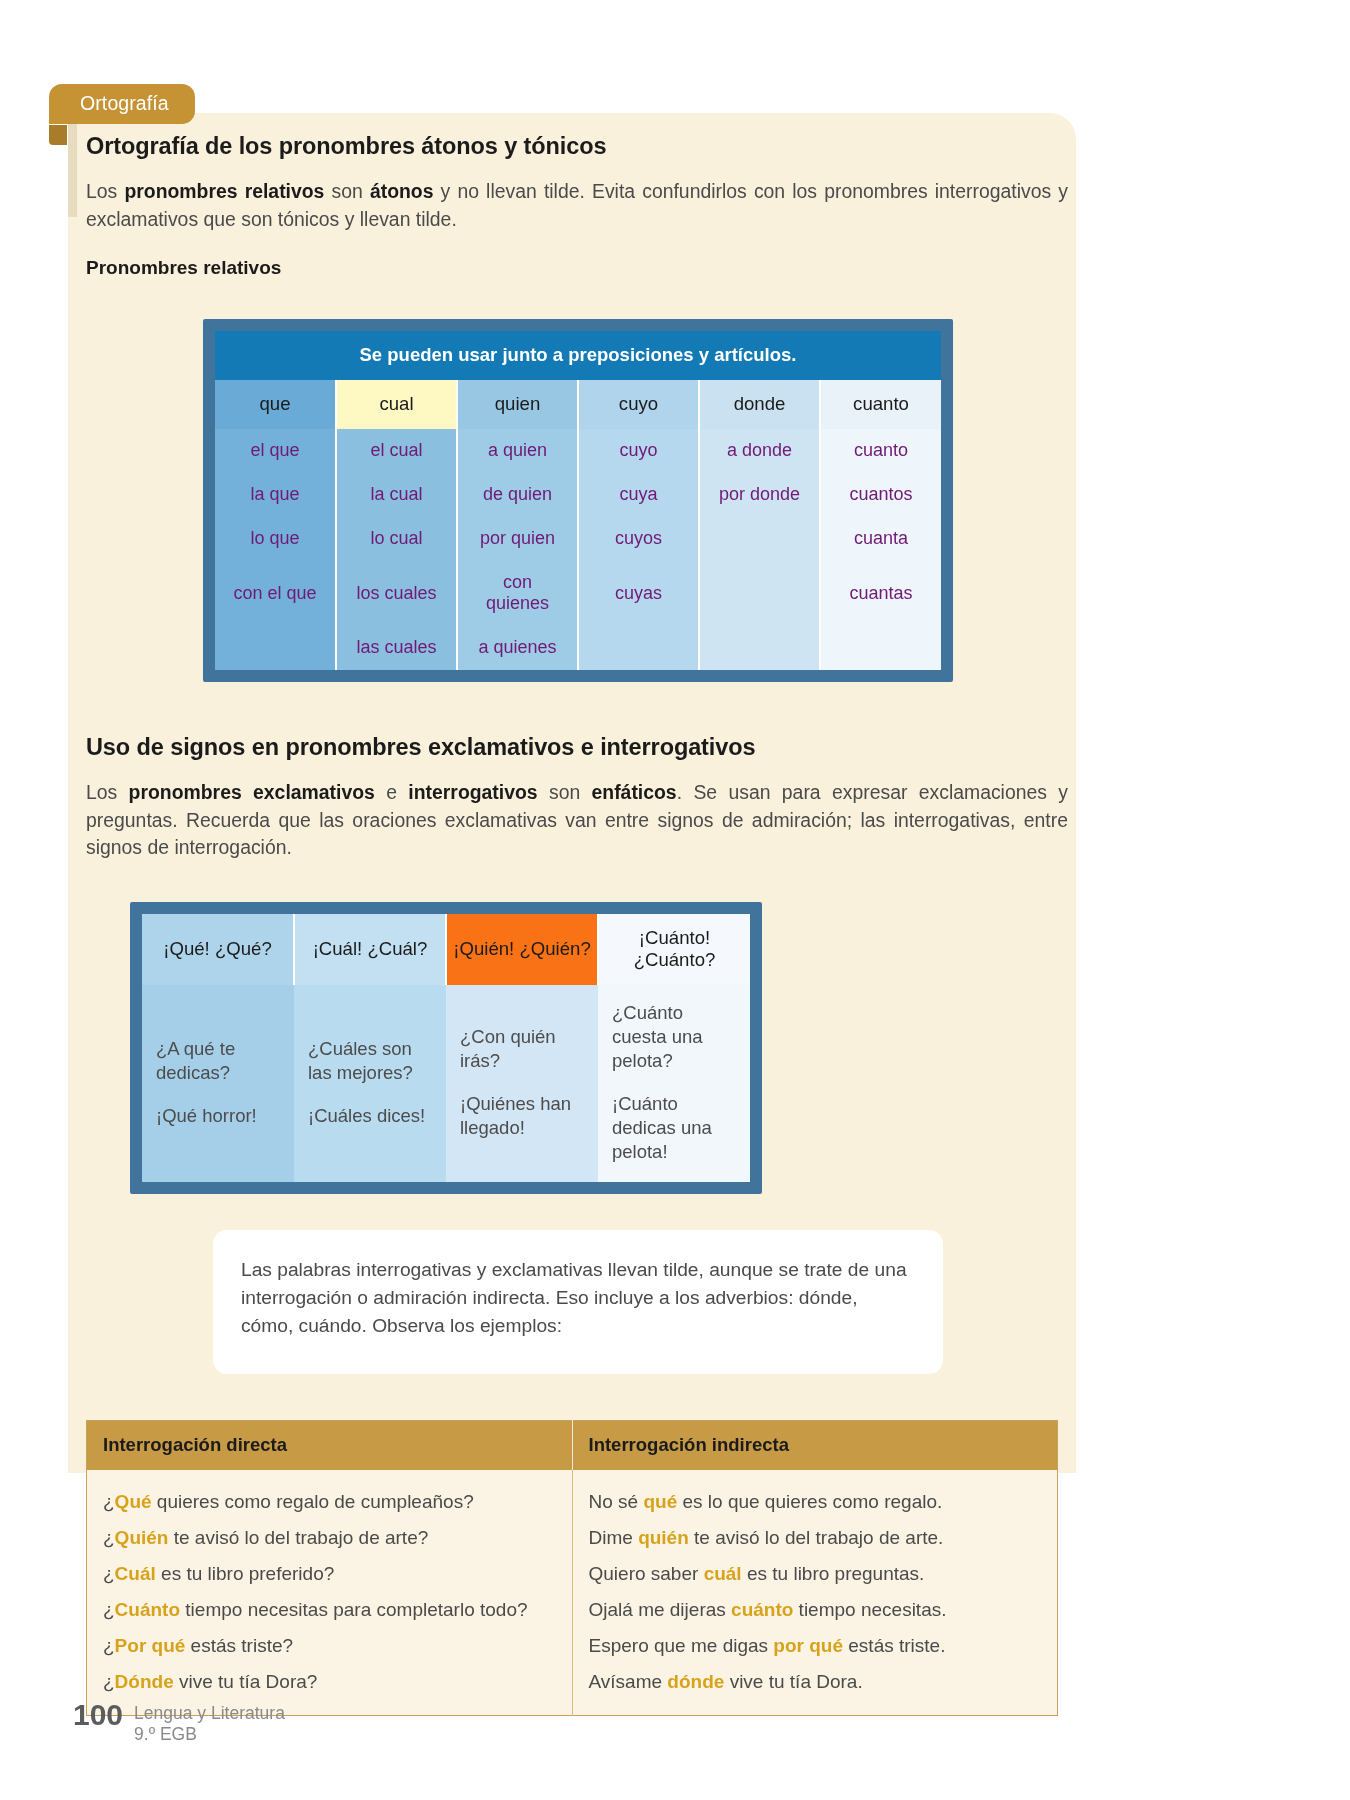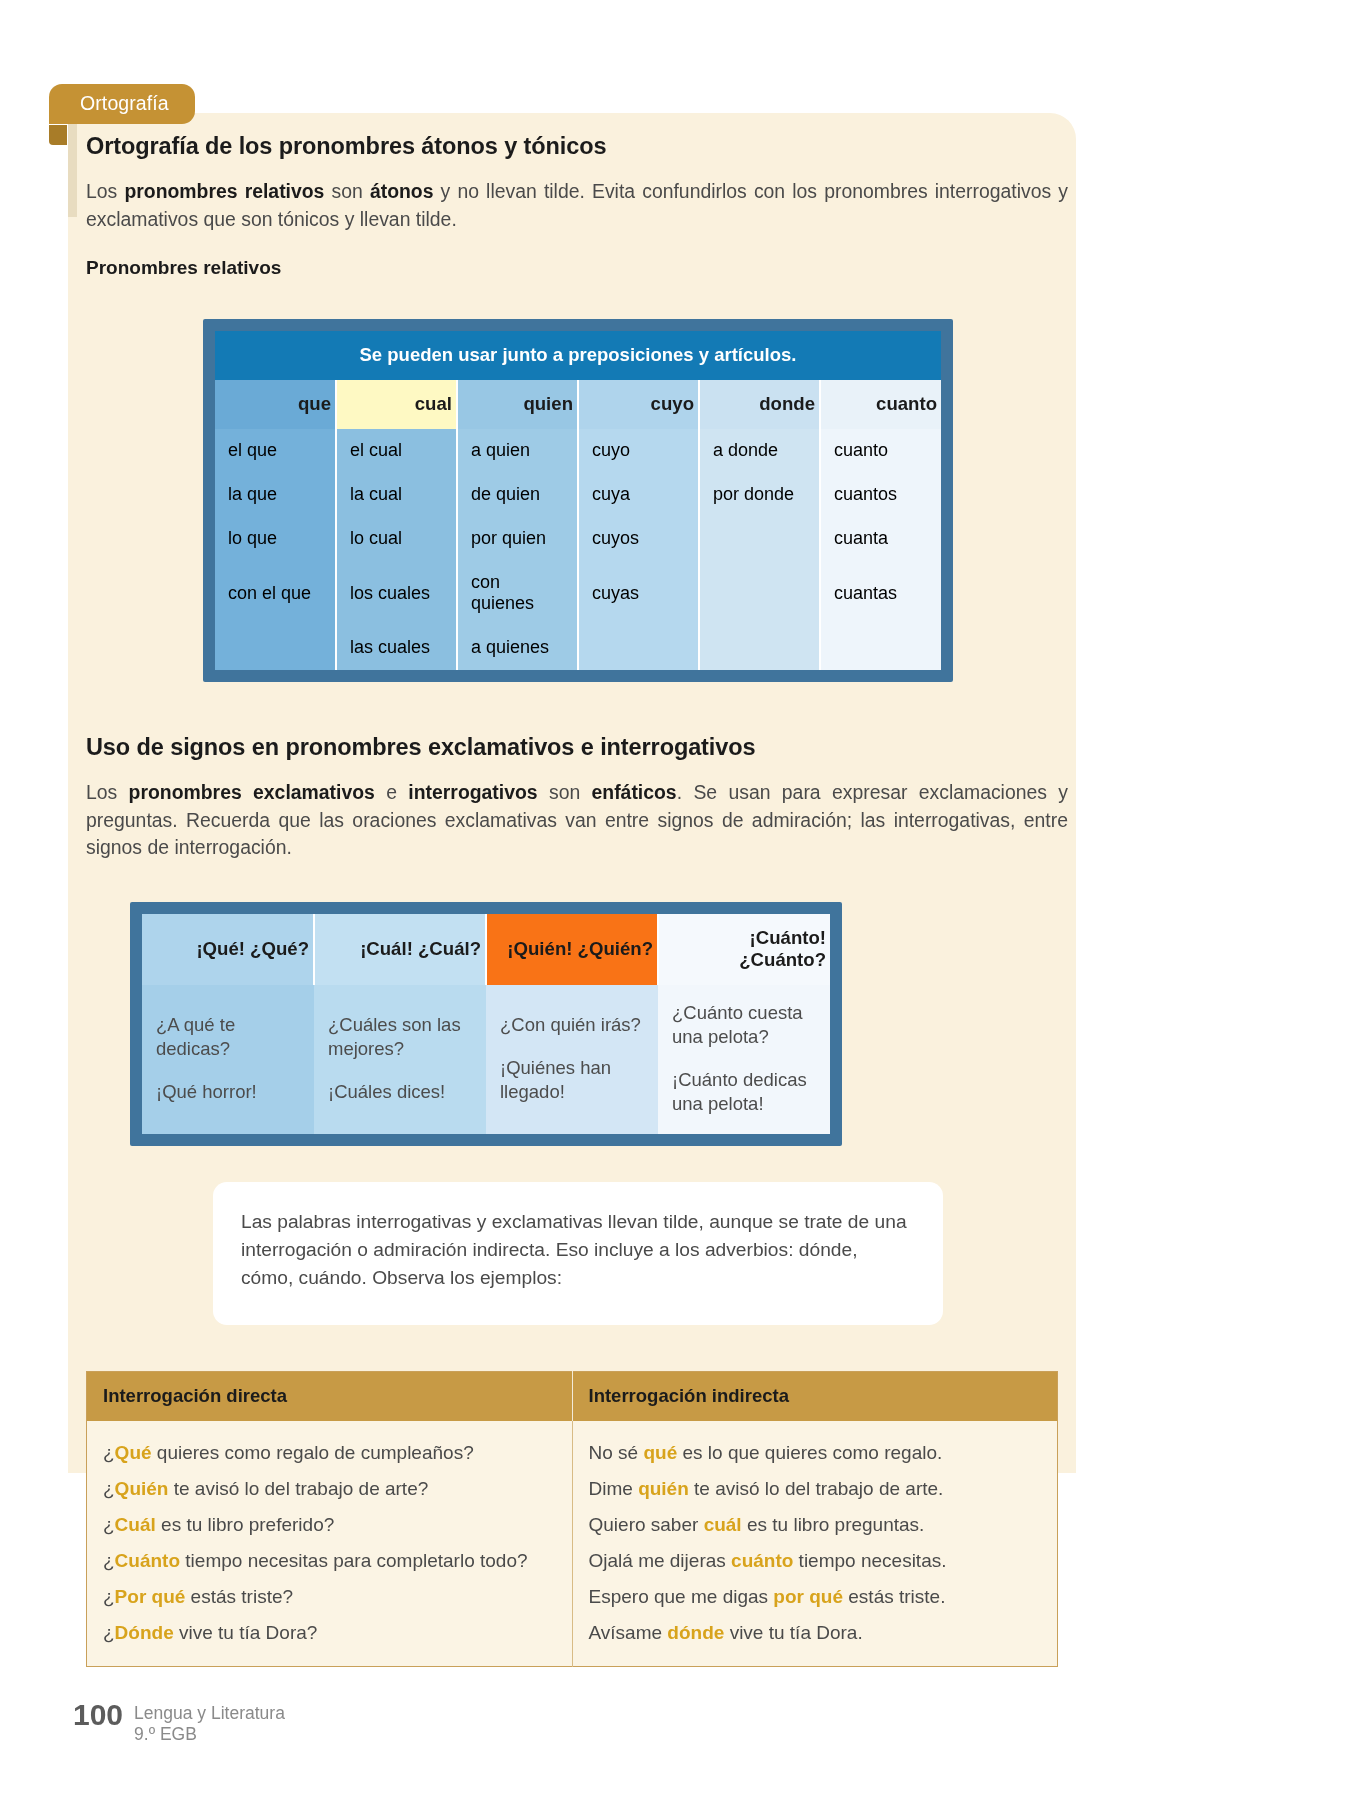--- a/index.html
+++ b/index.html
@@ -70,42 +70,43 @@
   p.body b { color: #1b1b1b; font-weight: bold; }
 
   
   .blue-frame {
     background: #40749c;
     border-radius: 2px;
     padding: 12px;
     margin: 0 auto;
   }
   .blue-frame.t1 { width: 750px; margin-top: 40px; }
-  .blue-frame.t2 { width: 712px; margin-top: 40px; margin-left: 44px; }
+  .blue-frame.t2 { width: 632px; margin-top: 40px; margin-left: 44px; }
   table.grid { border-collapse: collapse; width: 100%; table-layout: fixed; }
   table.grid td, table.grid th { border: 0; }
 
   .banner {
     background: #137ab5;
     color: #ffffff;
     font-size: 18.5px;
     font-weight: bold;
     text-align: center;
     padding: 13px 6px 14px 6px;
   }
   .hdr {
-    font-size: 18.6px; font-weight: bold; color: #1b1b1b;
-    text-align: right; padding: 13px 4px 14px 4px;
+    font-size: 18.6px; font-weight: normal; color: #1b1b1b;
+    text-align: center; padding: 13px 4px 14px 4px;
     border-bottom: 2px solid #ffffff;
   }
   .cell {
-    font-size: 18px; color: #000000;
+    font-size: 18px; color: #701a75;
     padding: 11px 13px 12px 13px;
     border-bottom: 2px solid #ffffff;
     vertical-align: middle;
+    text-align: center;
   }
   .cell.last { border-bottom: 0; }
   .hdr.vsep, .cell.vsep { border-right: 2px solid #ffffff; }
 
   
   .c0 { background: #74b1da; }
   .c1 { background: #8bbfe0; }
   .c2 { background: #9ecbe6; }
   .c3 { background: #b5d8ee; }
   .c4 { background: #cfe4f2; }

